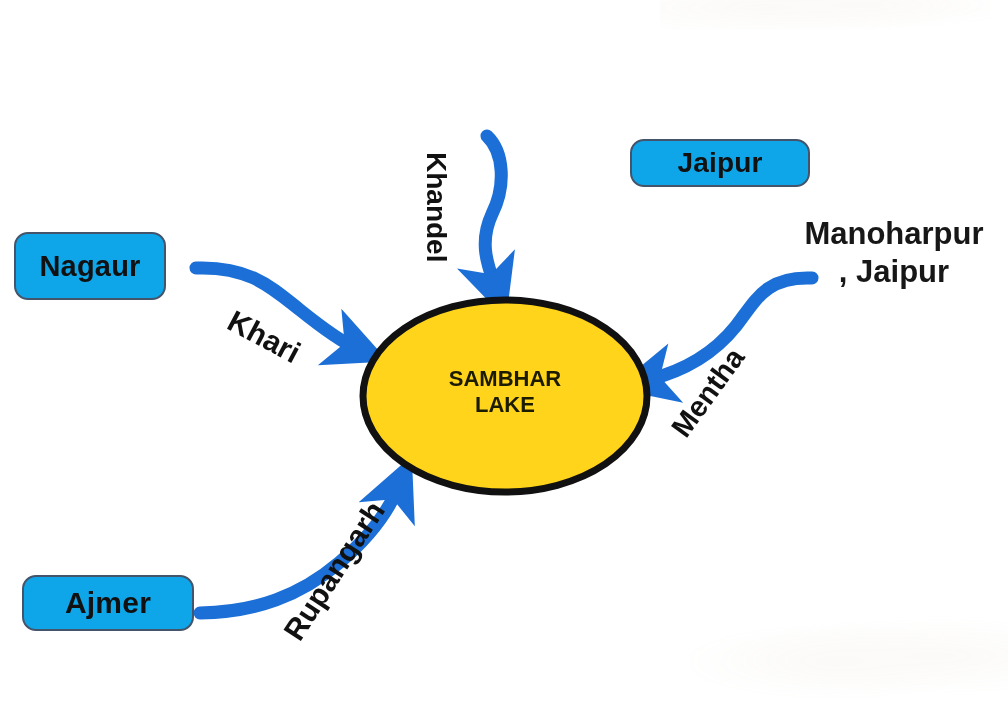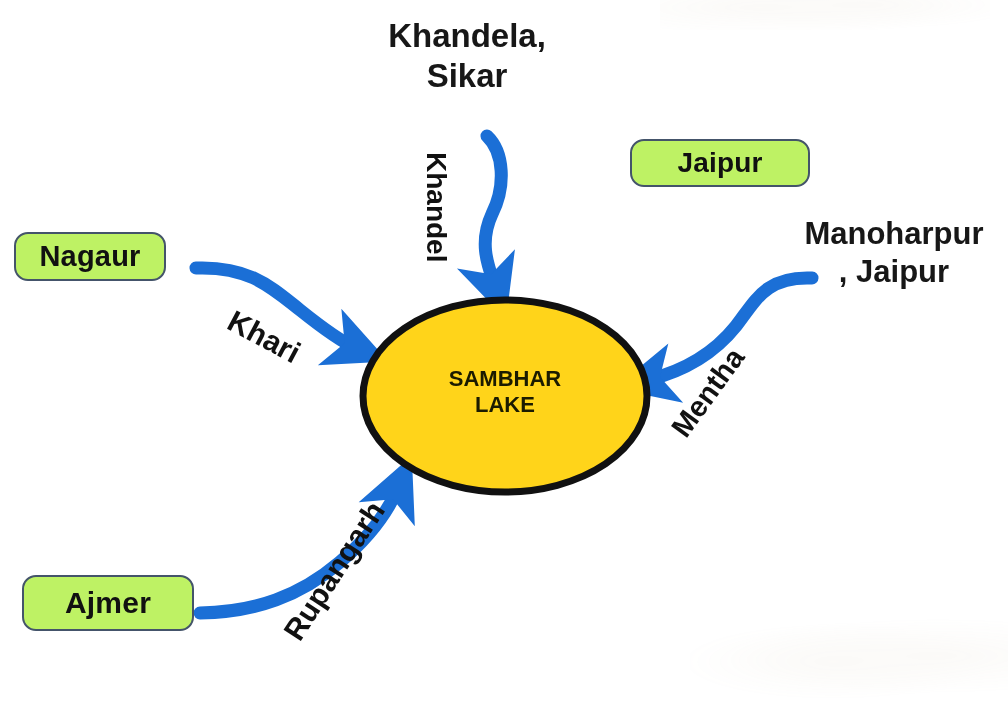--- a/index.html
+++ b/index.html
@@ -20,34 +20,34 @@
     left: 0;
     top: 0;
     width: 1008px;
     height: 701px;
   }
 
   
   .node-box {
     position: absolute;
     box-sizing: border-box;
-    background: #bef264;
+    background: #0ea5e9;
     border: 2px solid #44546a;
     border-radius: 14px;
     display: flex;
     align-items: center;
     justify-content: center;
     color: #111111;
     font-weight: bold;
     font-family: "Liberation Sans", sans-serif;
     letter-spacing: 0.2px;
     white-space: nowrap;
   }
   #node-nagaur {
-    left: 14px;  top: 232px;  width: 152px; height: 49px;
+    left: 14px;  top: 232px;  width: 152px; height: 68px;
     font-size: 29px;
   }
   #node-ajmer {
     left: 22px;  top: 575px;  width: 172px; height: 56px;
     font-size: 30px;
   }
   #node-jaipur {
     left: 630px; top: 139px;  width: 180px; height: 48px;
     font-size: 28px;
   }
@@ -166,22 +166,20 @@
   <div class="node-box" id="node-nagaur">
     <span>Nagaur</span>
   </div>
   <div class="node-box" id="node-ajmer">
     <span>Ajmer</span>
   </div>
   <div class="node-box" id="node-jaipur">
     <span>Jaipur</span>
   </div>
 
-  <div class="plain-label" id="label-khandela-sikar">Khandela,
-Sikar</div>
   <div class="plain-label" id="label-manoharpur-jaipur">Manoharpur
 , Jaipur</div>
 
   <div class="river-label" id="river-khari">Khari</div>
   <div class="river-label" id="river-khandela">Khandel</div>
   <div class="river-label" id="river-mentha">Mentha</div>
   <div class="river-label" id="river-rupangarh">Rupangarh</div>
 
 </div>
 

